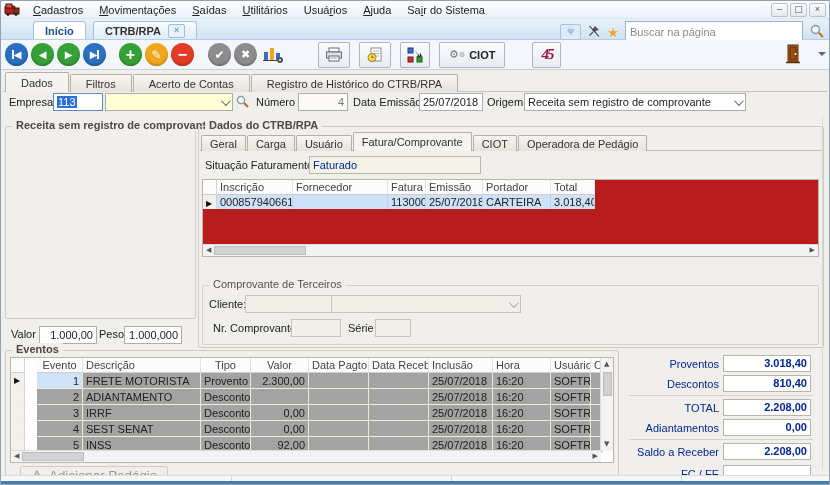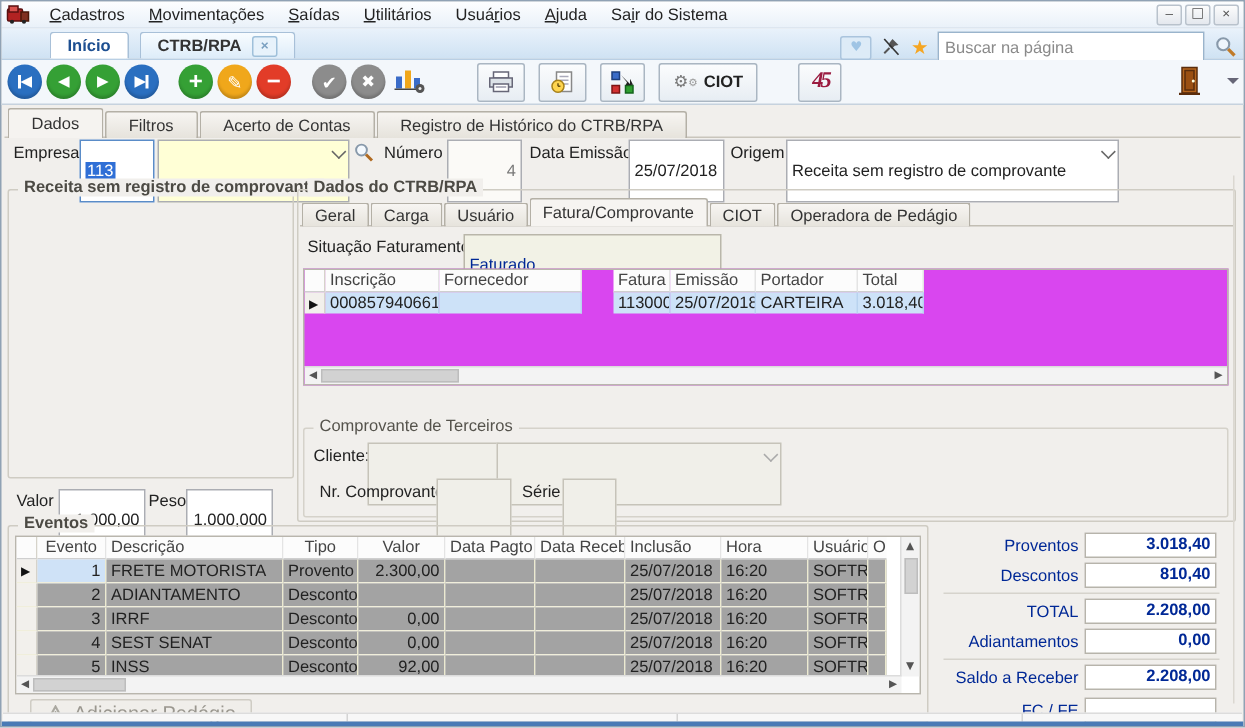--- a/index.html
+++ b/index.html
@@ -57,21 +57,21 @@
   .ptabs{position:absolute;top:71px;left:4px;display:flex;align-items:flex-end;}
   .ptab{height:17px;display:flex;align-items:center;padding:0 15px;margin-right:1px;color:#333;
     border:1px solid #b4b0a6;border-bottom:none;border-radius:2px 2px 0 0;background:linear-gradient(#f7f5f2,#e6e3dc);}
   .ptab.active{height:19px;background:#f5f3f0;position:relative;z-index:2;}
   .ptab-line{position:absolute;top:90px;left:2px;right:2px;height:1px;background:#c9c5bc;}
 
   
   .formrow{position:absolute;top:91px;left:0;right:0;height:23px;}
   .flabel{position:absolute;top:4px;color:#222;}
   .field{position:absolute;top:1px;height:16px;border:1px solid #abadb3;background:#fff;
-    display:flex;align-items:center;padding:12px 3px;box-sizing:content-box;}
+    display:flex;align-items:center;padding:0 3px;box-sizing:content-box;}
   .sel{background:#2f6fd6;color:#fff;padding:0 1px;}
   .combo-arrow{position:absolute;right:4px;top:5px;width:6px;height:6px;border-right:1px solid #666;
     border-bottom:1px solid #666;transform:rotate(45deg) translateY(-2px);}
   .yellow{background:#ffffd6;}
 
   
   .grp{position:absolute;border:1px solid #cfccc3;border-radius:2px;}
   .grp-title{position:absolute;top:-8px;left:6px;background:#f1efec;padding:0 4px;
     font-weight:bold;color:#4c4a44;white-space:nowrap;}
 
@@ -79,36 +79,36 @@
   .itabs{position:absolute;top:5px;left:2px;display:flex;align-items:flex-end;}
   .itab{height:15px;display:flex;align-items:center;padding:0 8px;margin-right:1px;color:#333;
     border:1px solid #b4b0a6;border-bottom:none;border-radius:2px 2px 0 0;background:linear-gradient(#f7f5f2,#e6e3dc);}
   .itab.active{height:18px;background:#f6f4f1;z-index:2;}
   .itab-line{position:absolute;top:23px;left:1px;right:1px;height:1px;background:#c2beb4;}
 
   .dis-field{background:#f0efe9;border:1px solid #c6c3b9;}
   .navy{color:#002896;}
 
   
-  .grid{position:absolute;background:#d946ef;border:1px solid #b9b6ad;box-sizing:border-box;overflow:hidden;}
+  .grid{position:absolute;background:#b91c1c;border:1px solid #b9b6ad;box-sizing:border-box;overflow:hidden;}
   .grow{display:flex;}
   .gc{box-sizing:border-box;padding:1px 3px;border-right:1px solid #e4e4e4;white-space:nowrap;overflow:hidden;}
   .ghead .gc{background:#fcfcfc;border-bottom:1px solid #cfcfcf;color:#444;}
   .num{text-align:right;}
   .ind{background:#f2f0ec;border-right:1px solid #d6d3ca;}
   .rowptr{font-size:8px;line-height:1;color:#111;}
 
   
-  .f-ind{width:14px;} .f-insc{width:76px;} .f-forn{width:95px;} .f-fat{width:38px;margin-left:21px;}
+  .f-ind{width:14px;} .f-insc{width:76px;} .f-forn{width:95px;} .f-fat{width:38px;}
   .f-emi{width:57px;} .f-port{width:68px;} .f-tot{width:44px;}
   .fsel .gc{background:#cde2f8;border-right:1px solid #b9d3ef;}
   .fsel .ind{background:#f2f0ec;border-right:1px solid #d6d3ca;}
 
   
-  .e-ind{width:14px;} .e-evt{width:46px;} .e-desc{width:118px;} .e-tipo{width:50px;}
+  .e-ind{width:14px;} .e-evt{width:46px;margin-left:12px;} .e-desc{width:118px;} .e-tipo{width:50px;}
   .e-val{width:58px;} .e-dp{width:60px;} .e-dr{width:60px;} .e-inc{width:64px;}
   .e-hora{width:58px;} .e-usu{width:40px;} .e-o{width:12px;border-right:none;}
   .erow .gc{background:#a3a3a3;border-right:1px solid #ecead0;border-bottom:1px solid #f0eedb;height:16px;
     display:flex;align-items:center;}
   .erow .gc.num{justify-content:flex-end;}
   .erow .ind{background:#f2f0ec;border-right:1px solid #d6d3ca;}
   .erow .evt-sel{background:#cfe2f7;}
 
   
   .hscroll{position:absolute;left:0;bottom:0;height:11px;background:#f3f3f3;border-top:1px solid #dcdcdc;

